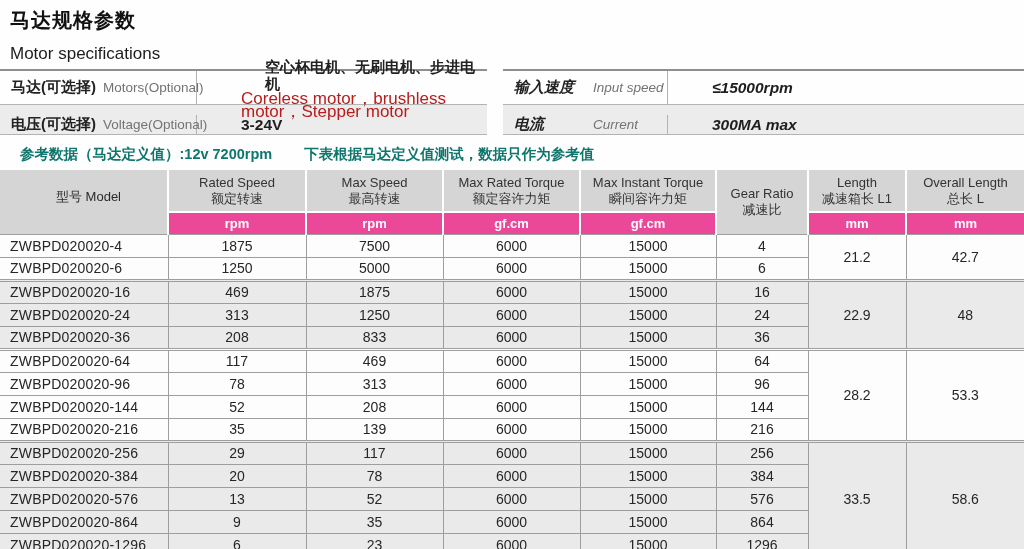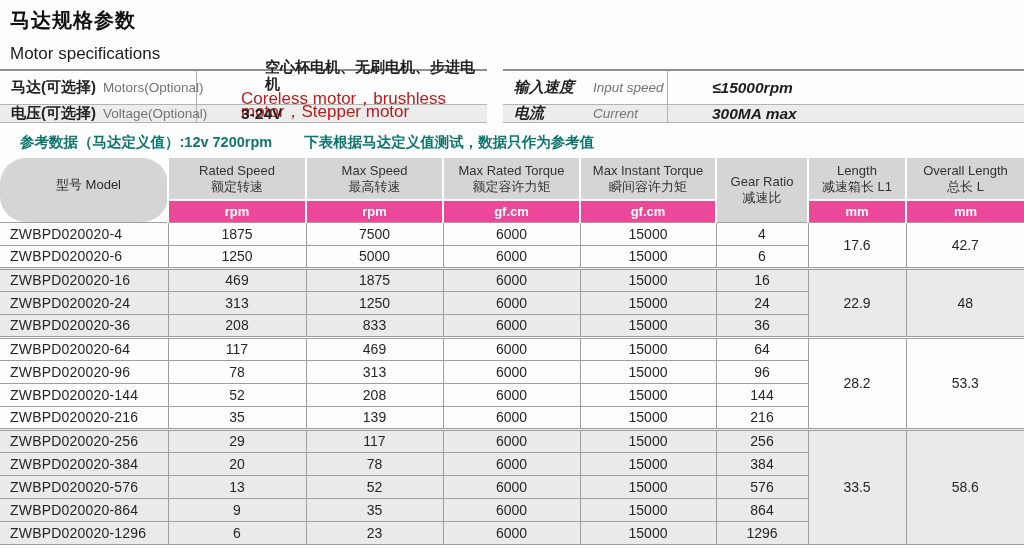--- a/index.html
+++ b/index.html
@@ -13,21 +13,21 @@
 
   
   .info-row { display: flex; margin-top: 5px; }
   .info-table { border-top: 2px solid #8f8f8f; border-bottom: 1px solid #b3b3b3; }
   .info-table.left  { width: 487px; }
   .info-table.right { width: 521px; margin-left: 16px; font-style: italic; }
   .info-tr { display: flex; align-items: stretch; gap: 32px; }
   .info-tr + .info-tr { border-top: 1px solid #b3b3b3; }
   .info-tr.gray { background: #ececec; }
   .r1 { height: 33px; }
-  .r2 { height: 18px; }
+  .r2 { height: 30px; align-items: flex-end; }
   .info-label { display: flex; align-items: center; gap: 7px; padding-left: 11px; border-right: 1px solid #b3b3b3; }
   .left  .info-label { width: 197px; }
   .right .info-label { width: 165px; }
   .lab-zh { font-size: 15px; font-weight: bold; color: #222; white-space: nowrap; }
   .right .lab-zh { width: 72px; }
   .lab-en { font-size: 13.5px; color: #737373; white-space: nowrap; }
   .info-value { flex: 1; display: flex; flex-direction: column; justify-content: center; padding-left: 12px; }
   .val-zh { font-size: 15px; font-weight: bold; line-height: 17px; color: #222; margin-left: 24px; }
   .val-en { font-size: 17px; line-height: 13px; color: #b91c1c; }
   .val-big { font-size: 15.5px; font-weight: bold; color: #1e1e1e; }
@@ -36,21 +36,21 @@
   .ref-note { margin: 10px 0 0 20px; font-size: 14.5px; font-weight: bold; color: #0f766e; }
   .ref-note .gap { margin-left: 28px; }
 
   
   table.spec { margin-top: 6px; width: 1024px; border-collapse: collapse; table-layout: fixed; }
   table.spec th, table.spec td { font-weight: normal; }
 
   thead th { background: #d5d5d5; color: #333; }
   thead tr.label-row th { height: 42px; font-size: 13px; line-height: 16px; text-align: center; vertical-align: middle; }
   thead th + th { border-left: 2px solid #fff; }
-  th.th-model { vertical-align: bottom; text-align: left; padding: 0 0 9px 10px; font-size: 15px; color: #2a2a2a; border-radius: 26px; }
+  th.th-model { vertical-align: bottom; text-align: left; padding: 0 0 9px 10px; font-size: 15px; color: #2a2a2a; }
   th.th-span2 { vertical-align: middle; }
   tr.unit-row th { height: 22px; background: #ec4899; color: #ffffff; font-size: 13px; font-weight: bold; text-align: center; border-top: 2px solid #fff; border-left: 2px solid #fff; }
 
   tbody td { height: 23px; font-size: 14px; color: #262626; text-align: center; border: 1px solid #9e9e9e; border-left: 1px solid #9e9e9e; }
   tbody td:first-child { border-left: none; }
   tbody td:last-child { border-right: none; }
   tbody tr td.td-model { text-align: left; padding-left: 10px; font-size: 14px; letter-spacing: 0.2px; }
   tbody.gray td { background: #e9eae9; }
   tbody.white td { background: #fdfdfd; }
   tbody + tbody tr:first-child td { border-top: 3px double #9e9e9e; }
@@ -172,21 +172,21 @@
     </thead>
 
     <tbody class="white">
       <tr>
         <td class="td-model">ZWBPD020020-4</td>
         <td>1875</td>
         <td>7500</td>
         <td>6000</td>
         <td>15000</td>
         <td>4</td>
-        <td rowspan="2" class="td-merge">17.6</td>
+        <td rowspan="2" class="td-merge">21.2</td>
         <td rowspan="2" class="td-merge">42.7</td>
       </tr>
       <tr>
         <td class="td-model">ZWBPD020020-6</td>
         <td>1250</td>
         <td>5000</td>
         <td>6000</td>
         <td>15000</td>
         <td>6</td>
       </tr>

